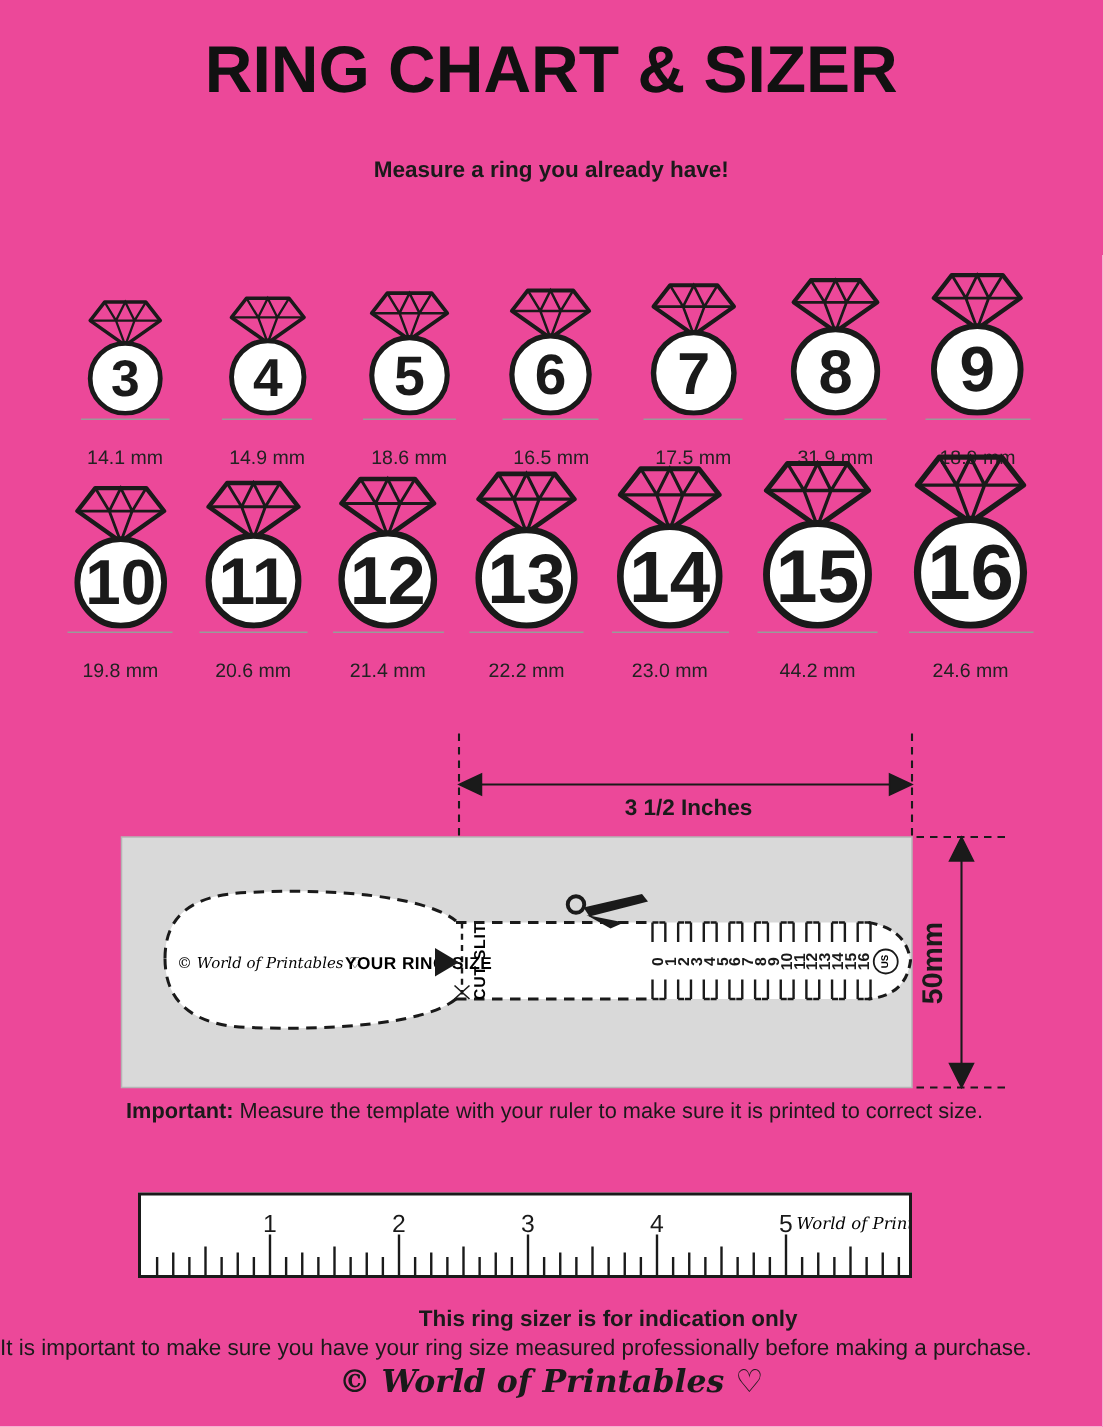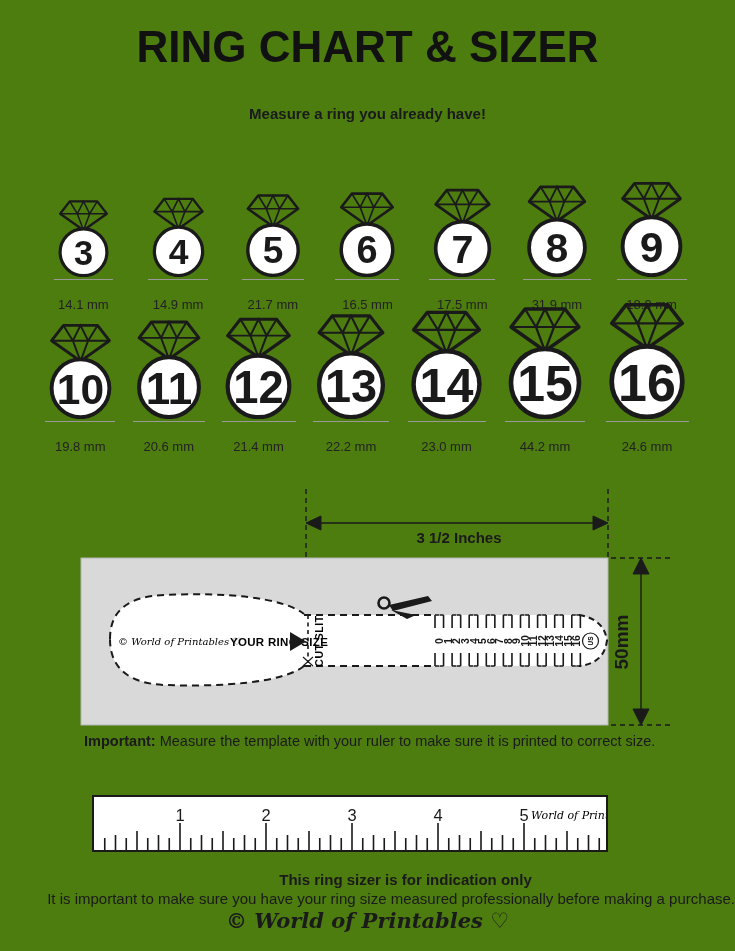--- a/index.html
+++ b/index.html
@@ -1,33 +1,33 @@
 <!DOCTYPE html>
 <html><head>
 <meta charset="utf-8">
 <style>
   html,body{margin:0;padding:0;background:#fff;}
-  #page{position:relative;width:735px;height:951px;background:#4d7c0f;overflow:hidden;
+  #page{position:relative;width:735px;height:951px;background:#ec4899;overflow:hidden;
         font-family:"Liberation Sans",sans-serif;color:#1a1a1a;}
   .abs{position:absolute;}
   #title{top:22px;left:0;width:735px;text-align:center;font-size:44px;font-weight:800;
          letter-spacing:0px;color:#111;}
   #subtitle{top:105px;left:0;width:735px;text-align:center;font-size:15px;font-weight:bold;}
   #instruction{top:124px;left:0;width:735px;text-align:center;font-size:15px;}
   .ring-row{position:absolute;left:36px;width:663px;display:grid;grid-template-columns:repeat(7,1fr);}
   #ring-row-1{top:168px;height:128px;}
   #ring-row-2{top:286px;height:154px;}
   .ring-item{display:flex;flex-direction:column;align-items:center;justify-content:flex-end;}
   .ring-line{height:1px;background:#9a9a9a;margin-top:2px;}
   .ring-mm{font-size:13px;margin-top:17px;color:#222;white-space:nowrap;}
   #important-note{top:733px;left:84px;width:600px;font-size:14.5px;}
   #important-note b{font-weight:bold;}
   #ruler{top:795px;left:92px;width:512px;height:53px;border:2px solid #1a1a1a;background:#fff;}
   #footer-bold{top:871px;left:0;width:735px;text-align:center;font-size:15px;font-weight:bold;padding-left:38px;}
-  #footer-text{top:890px;left:0;width:735px;text-align:right;font-size:15px;}
+  #footer-text{top:890px;left:0;width:735px;text-align:left;font-size:15px;}
   .script{font-family:"DejaVu Serif",serif;font-style:italic;}
   #footer-brand{top:908px;left:0;width:735px;text-align:center;font-size:21px;font-weight:bold;}
   svg text{font-family:"Liberation Sans",sans-serif;}
 </style>
 </head>
 <body>
 
 <div id="page">
 
   <div id="title" class="abs">RING CHART &amp; SIZER</div>
@@ -61,21 +61,21 @@
       <div class="ring-item">
         <svg width="74" height="95" viewBox="0 0 100 128">
           <g fill="none" stroke="#1a1a1a">
             <polygon points="30,18 70,18 84,36 50,60 16,36" stroke-width="3.4" stroke-linejoin="round"></polygon>
             <path d="M16 36 H84 M30 18 L41 36 L50 18 L59 36 L70 18 M41 36 L50 60 M59 36 L50 60" stroke-width="2.2"></path>
           </g>
           <circle cx="50" cy="92" r="34" fill="#fff" stroke="#1a1a1a" stroke-width="4.6"></circle>
           <text x="50" y="93" text-anchor="middle" dominant-baseline="central" font-size="50" font-weight="600" fill="#1a1a1a">5</text>
         </svg>
         <div class="ring-line" style="width:62px"></div>
-        <div class="ring-mm">21.7 mm</div>
+        <div class="ring-mm">18.6 mm</div>
       </div>
       <div class="ring-item">
         <svg width="76" height="97" viewBox="0 0 100 128">
           <g fill="none" stroke="#1a1a1a">
             <polygon points="30,18 70,18 84,36 50,60 16,36" stroke-width="3.4" stroke-linejoin="round"></polygon>
             <path d="M16 36 H84 M30 18 L41 36 L50 18 L59 36 L70 18 M41 36 L50 60 M59 36 L50 60" stroke-width="2.2"></path>
           </g>
           <circle cx="50" cy="92" r="34" fill="#fff" stroke="#1a1a1a" stroke-width="4.6"></circle>
           <text x="50" y="93" text-anchor="middle" dominant-baseline="central" font-size="50" font-weight="600" fill="#1a1a1a">6</text>
         </svg>

